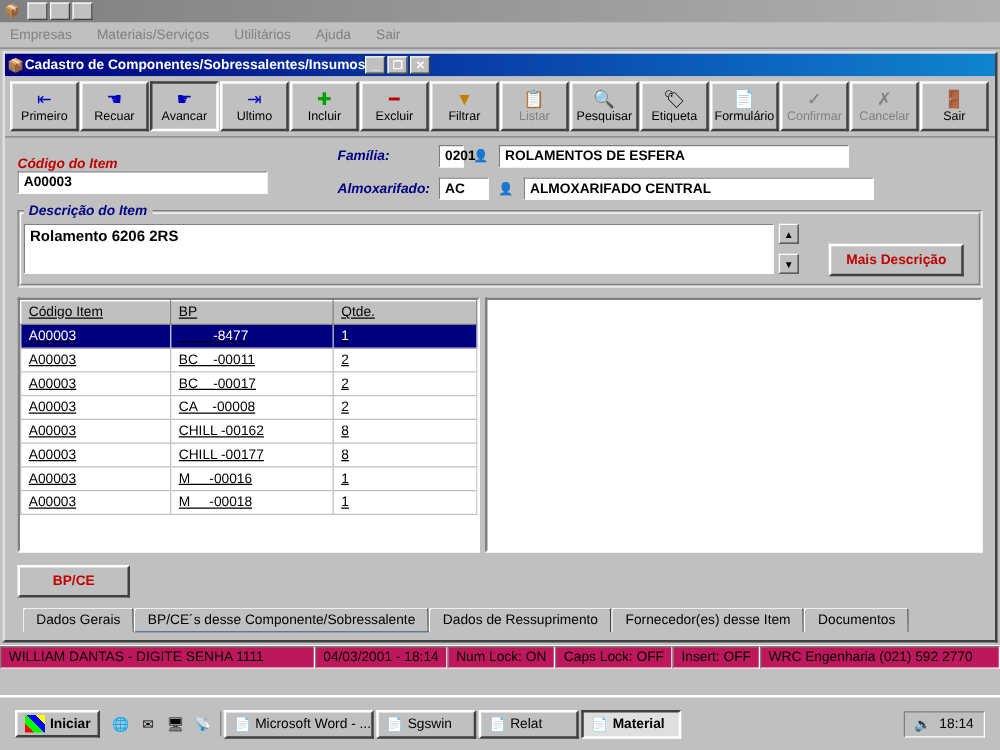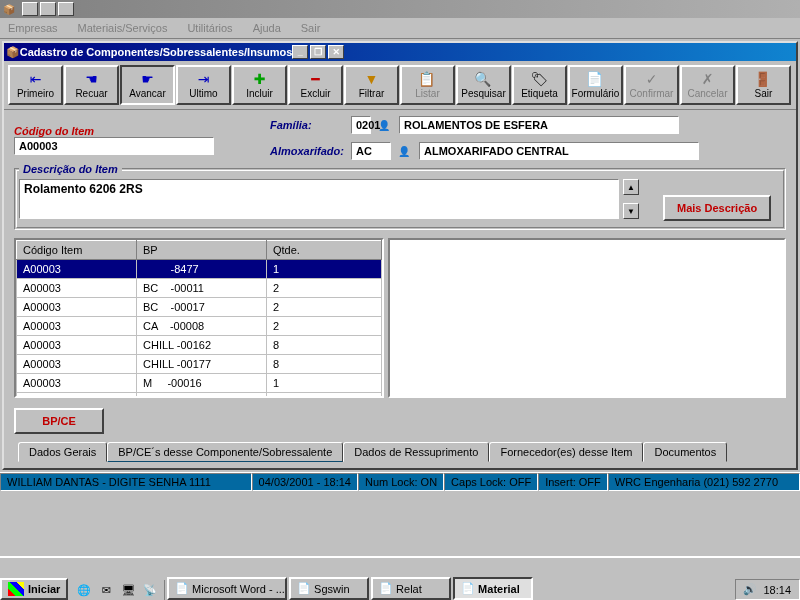--- a/index.html
+++ b/index.html
@@ -41,39 +41,39 @@
 
 .groupbox { border: 1px solid #808080; border-right-color: #fff; border-bottom-color: #fff; margin: 4px 0; padding: 4px; position: relative; }
 .groupbox::after { content: ""; position: absolute; inset: 1px; border: 1px solid #fff; border-right-color: #808080; border-bottom-color: #808080; pointer-events: none; }
 .gblabel { position: relative; top: -10px; background: #c0c0c0; color: #000080; font-weight: bold; font-style: italic; padding: 0 4px; z-index: 2; display: inline-block; }
 .textarea { width: 600px; height: 40px; background: #fff; border: 1px solid; border-color: #808080 #fff #fff #808080; padding: 2px 4px; font-weight: bold; font-size: 12px; position: relative; top: -6px; z-index: 2; }
 .scrollbtn { width: 16px; height: 16px; background: #c0c0c0; border: 1px solid; border-color: #fff #404040 #404040 #fff; display: flex; align-items: center; justify-content: center; font-size: 8px; cursor: pointer; }
 .btn { background: #c0c0c0; border: 2px solid; border-color: #fff #404040 #404040 #fff; padding: 5px 12px; cursor: pointer; font-size: 11px; font-weight: bold; }
 .btn.red { color: #c00000; }
 
 
-.tablewrap { border: 2px solid; border-color: #808080 #fff #fff #808080; background: #fff; width: 370px; height: 160px; overflow: hidden; }
+.tablewrap { border: 2px solid; border-color: #808080 #fff #fff #808080; background: #fff; width: 370px; height: 204px; overflow: hidden; text-decoration: underline; }
 table { border-collapse: collapse; width: 100%; font-size: 11px; }
 th { background: #c0c0c0; border: 1px solid; border-color: #fff #808080 #808080 #fff; padding: 3px 6px; text-align: left; font-weight: normal; }
 td { border: 1px solid #c0c0c0; padding: 3px 6px; background: #fff; }
 tr.selected td { background: #000080; color: #fff; }
 .tablepanel { display: flex; gap: 4px; }
 .tablebg { flex: 1; background: #fff; border: 2px solid; border-color: #808080 #fff #fff #808080; }
 
 
 .tabs { display: flex; margin-top: 8px; padding-left: 4px; }
 .tab { background: #c0c0c0; border: 1px solid; border-color: #fff #404040 transparent #fff; padding: 3px 10px; font-size: 11px; cursor: pointer; position: relative; border-radius: 3px 3px 0 0; }
 .tab.active { border-bottom: 1px solid #0c4a6e; z-index: 2; }
 
 
-.statusbar { display: flex; background: #0369a1; border-top: 1px solid #fff; font-size: 11px; }
+.statusbar { display: flex; background: #be185d; border-top: 1px solid #fff; font-size: 11px; }
 .statuscell { border: 1px solid; border-color: #808080 #fff #fff #808080; padding: 2px 6px; }
 
 
-.taskbar { position: absolute; bottom: 0; left: 0; right: 0; height: 44px; background: #c0c0c0; border-top: 2px solid #fff; display: flex; align-items: flex-end; padding: 0; gap: 2px; }
+.taskbar { position: absolute; bottom: 0; left: 0; right: 0; height: 44px; background: #c0c0c0; border-top: 2px solid #fff; display: flex; align-items: center; padding: 12px; gap: 2px; }
 .startbtn { background: #c0c0c0; border: 2px solid; border-color: #fff #404040 #404040 #fff; padding: 2px 6px; display: flex; align-items: center; gap: 4px; font-weight: bold; cursor: pointer; font-size: 11px; }
 .taskbtn { background: #c0c0c0; border: 2px solid; border-color: #fff #404040 #404040 #fff; padding: 3px 6px; font-size: 11px; cursor: pointer; display: flex; align-items: center; gap: 3px; min-width: 80px; max-width: 120px; white-space: nowrap; overflow: hidden; }
 .taskbtn.active { border-color: #404040 #fff #fff #404040; background: #dfdfdf; font-weight: bold; }
 .tray { margin-left: auto; border: 1px solid; border-color: #808080 #fff #fff #808080; padding: 3px 8px; display: flex; align-items: center; gap: 6px; font-size: 11px; }
 .qlaunch { display: flex; gap: 2px; padding: 0 4px; border-right: 1px solid #808080; }
 .qlbtn { width: 20px; height: 20px; display: flex; align-items: center; justify-content: center; cursor: pointer; }
 .winlogo { width: 16px; height: 14px; display: inline-block; background: linear-gradient(45deg, #f00 25%, #0f0 25% 50%, #00f 50% 75%, #ff0 75%); }
 </style>
 </head>
 <body>

